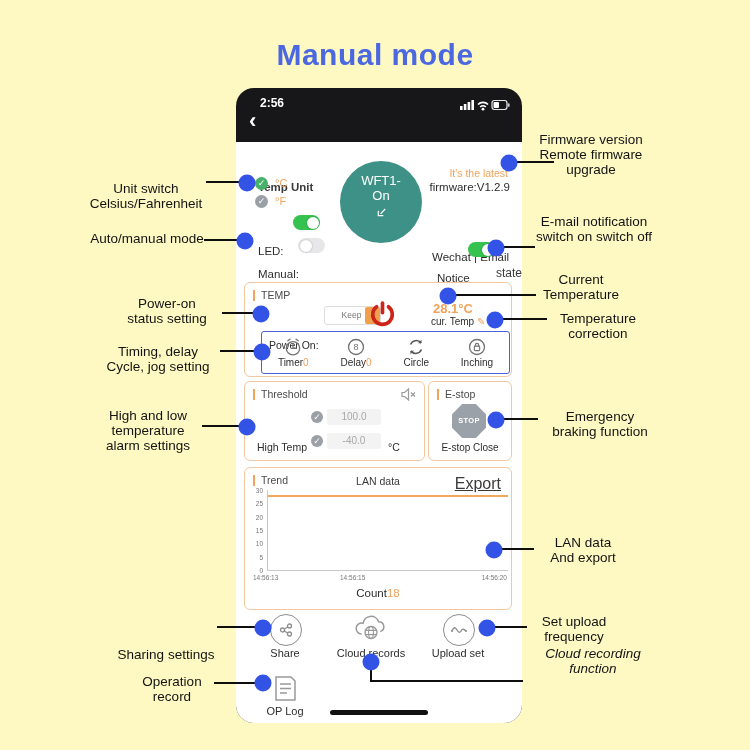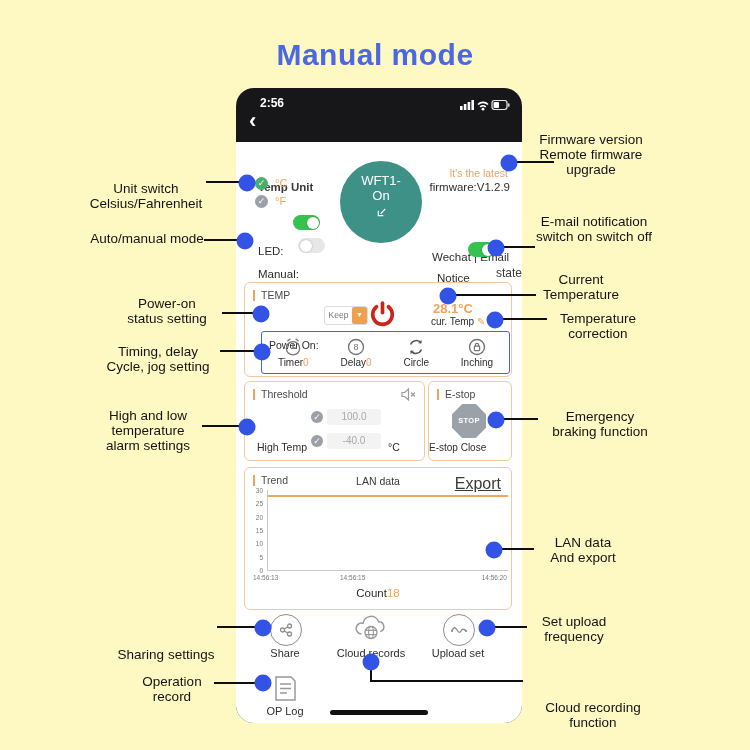--- a/index.html
+++ b/index.html
@@ -98,21 +98,21 @@
       <div class="abs lbl" style="left:201px;top:101px;">Notice</div>
       <div class="tg on" style="left:232px;top:100px;">
           <span class="knob"></span>
         </div>
 
       <div class="abs" style="left:0;right:0;top:124px;text-align:right;font-size:12px;color:#3a3a3a;">state</div>
 
       <div class="obox" style="left:8px;top:140px;width:266px;height:93px;">
         <div class="sec-t">TEMP</div>
         <div class="abs lbl" style="left:24px;top:27px;font-size:10.5px;">Power On:</div>
-        <div class="abs" style="left:79px;top:23px;width:42px;height:17px;border:1px solid #ddd;border-radius:3px;display:flex;">
+        <div class="abs" style="left:79px;top:23px;width:42px;height:17px;border:1px solid #ddd;border-radius:3px;display:flex;padding-left:13px;">
           <span style="flex:1;font-size:8.5px;color:#777;line-height:16px;text-align:center;">Keep</span>
           <span style="width:15px;background:#f0a04c;border-radius:2px;color:#fff;font-size:7px;line-height:16px;text-align:center;">▼</span>
         </div>
         <svg class="abs" style="left:123px;top:17px;" width="29" height="29" viewBox="0 0 24 24">
           <path d="M12 2.6 V10.5" stroke="#cc2418" stroke-width="3" stroke-linecap="round" fill="none"></path>
           <path d="M7.1 5.6 a8.1 8.1 0 1 0 9.8 0" stroke="#cc2418" stroke-width="3" stroke-linecap="round" fill="none"></path>
         </svg>
         <div class="abs olbl" style="left:188px;top:18px;font-size:13px;font-weight:bold;">28.1°C</div>
         <div class="abs" style="left:186px;top:33px;font-size:10px;color:#2d2d2d;"><span>cur. Temp</span> <span class="olbl">✎</span></div>
 
@@ -164,21 +164,21 @@
         <div class="abs lbl" style="left:143px;top:30px;font-size:10.5px;">°C</div>
         <div class="abs lbl" style="left:12px;top:54px;font-size:10.5px;">Low Temp</div>
         <span class="check ck-gray abs" style="left:66px;top:53px;width:12px;height:12px;line-height:12px;">✓</span>
         <div class="field" style="left:82px;top:51px;">-40.0</div>
         <div class="abs lbl" style="left:143px;top:54px;font-size:10.5px;">°C</div>
       </div>
 
       <div class="obox" style="left:192px;top:239px;width:82px;height:78px;">
         <div class="sec-t">E-stop</div>
         <div class="octa" style="left:23px;top:22px;">STOP</div>
-        <div class="abs" style="left:0;right:0;top:60px;font-size:10px;color:#2d2d2d;">E-stop Close</div>
+        <div class="abs" style="left:0;right:0;top:60px;text-align:center;font-size:10px;color:#2d2d2d;">E-stop Close</div>
       </div>
 
       <div class="obox" style="left:8px;top:325px;width:266px;height:141px;">
         <div class="sec-t">Trend</div>
         <div class="abs" style="left:0;right:0;top:7px;text-align:center;font-size:10.5px;color:#3a3a3a;">LAN data</div>
         <div class="abs" style="right:10px;top:7px;font-size:16px;color:#3a3a3a;text-decoration:underline;">Export</div>
 
         <div class="abs" style="left:22px;top:22px;width:240px;height:80px;border-left:1px solid #c9c9c9;border-bottom:1px solid #c9c9c9;">
           <div class="abs" style="left:0;right:0;top:5.3px;height:1.5px;background:#f0a85c;"></div>
         </div>
@@ -291,15 +291,15 @@
   <div class="ann" style="left:581px;top:288px;">Current
 Temperature</div>
   <div class="ann" style="left:598px;top:327px;">Temperature
 correction</div>
   <div class="ann" style="left:600px;top:425px;">Emergency
 braking function</div>
   <div class="ann" style="left:583px;top:551px;">LAN data
 And export</div>
   <div class="ann" style="left:574px;top:630px;">Set upload
 frequency</div>
-  <div class="ann" style="left:593px;top:716px;">Cloud recording
+  <div class="ann" style="left:593px;top:662px;font-style:italic;">Cloud recording
 function</div>
 </div>
 
 </body></html>

